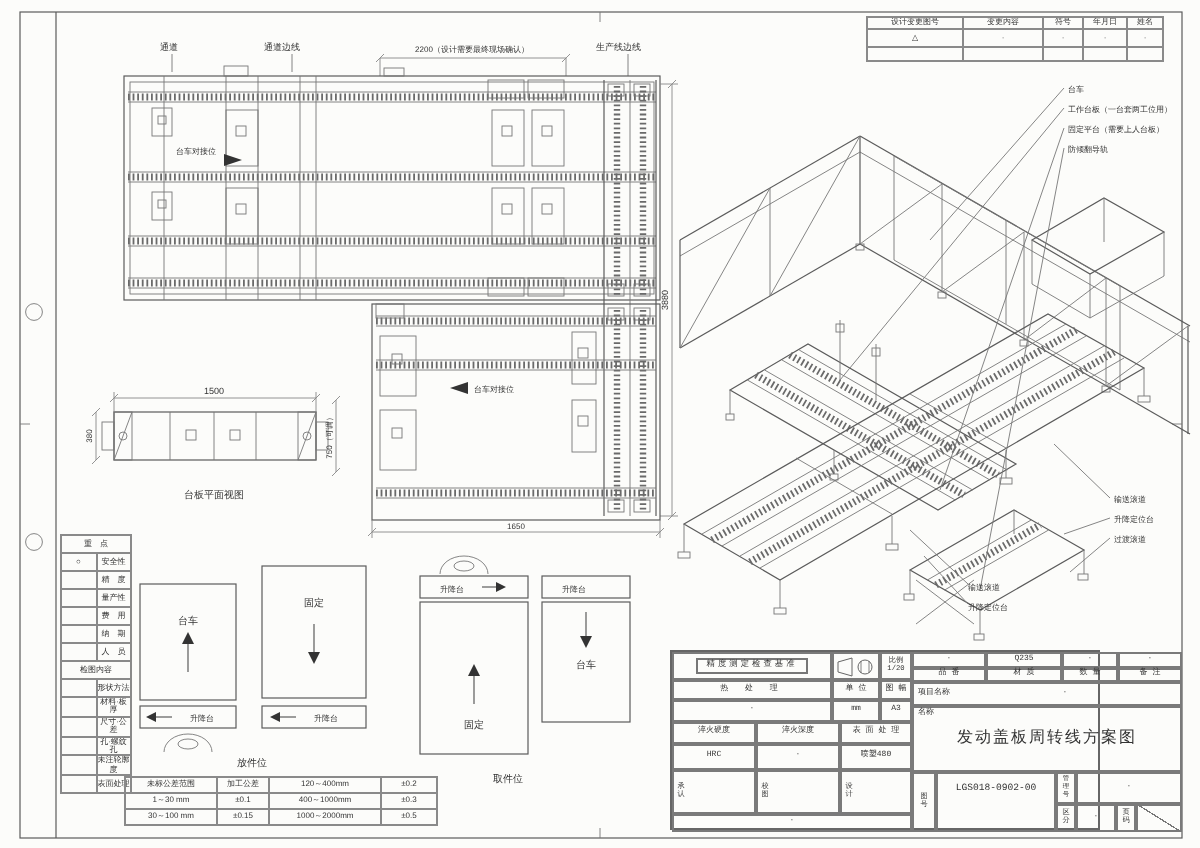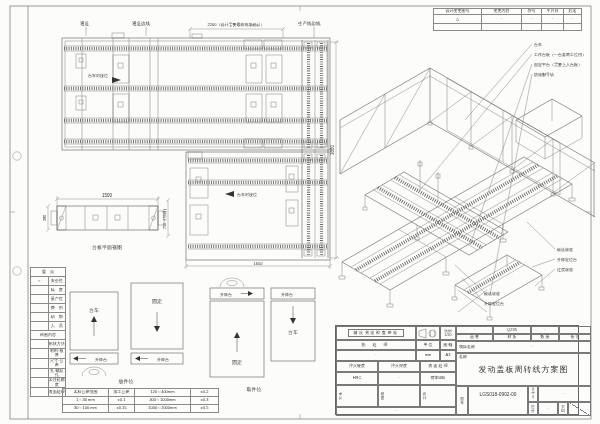--- a/index.html
+++ b/index.html
@@ -459,21 +459,21 @@
   <tr style="height:8px;">
     <td>30～100 mm</td>
     <td>±0.15</td>
     <td>1000～2000mm</td>
     <td>±0.5</td>
   </tr>
 </tbody>
     </table>
 
 
-<div class="abs" style="left:335px; top:325px; width:244px; height:90px; border:0.8px solid #666;">
+<div class="abs" style="left:335px; top:325px; width:215px; height:90px; border:0.8px solid #666;font-family:Liberation Mono, monospace;">
 
   <div class="tb-cell" style="left:0; top:0; width:80px; height:14px;">
     <span style="border:0.5px solid #777; padding:0.5px 4px; font-size:4.2px; letter-spacing:1.5px;">精度测定检查基准</span>
   </div>
   <div class="tb-cell" style="left:80px; top:0; width:24px; height:14px;">
     <svg width="20" height="11">
       <path d="M1,3 L8,1 L8,10 L1,8 Z" fill="none" stroke="#666" stroke-width="0.5"></path>
       <circle cx="14.5" cy="5.5" r="3.5" fill="none" stroke="#666" stroke-width="0.5"></circle>
       <line x1="12.5" y1="2.5" x2="12.5" y2="8.5" stroke="#666" stroke-width="0.4"></line>
       <line x1="16.5" y1="2.5" x2="16.5" y2="8.5" stroke="#666" stroke-width="0.4"></line>

